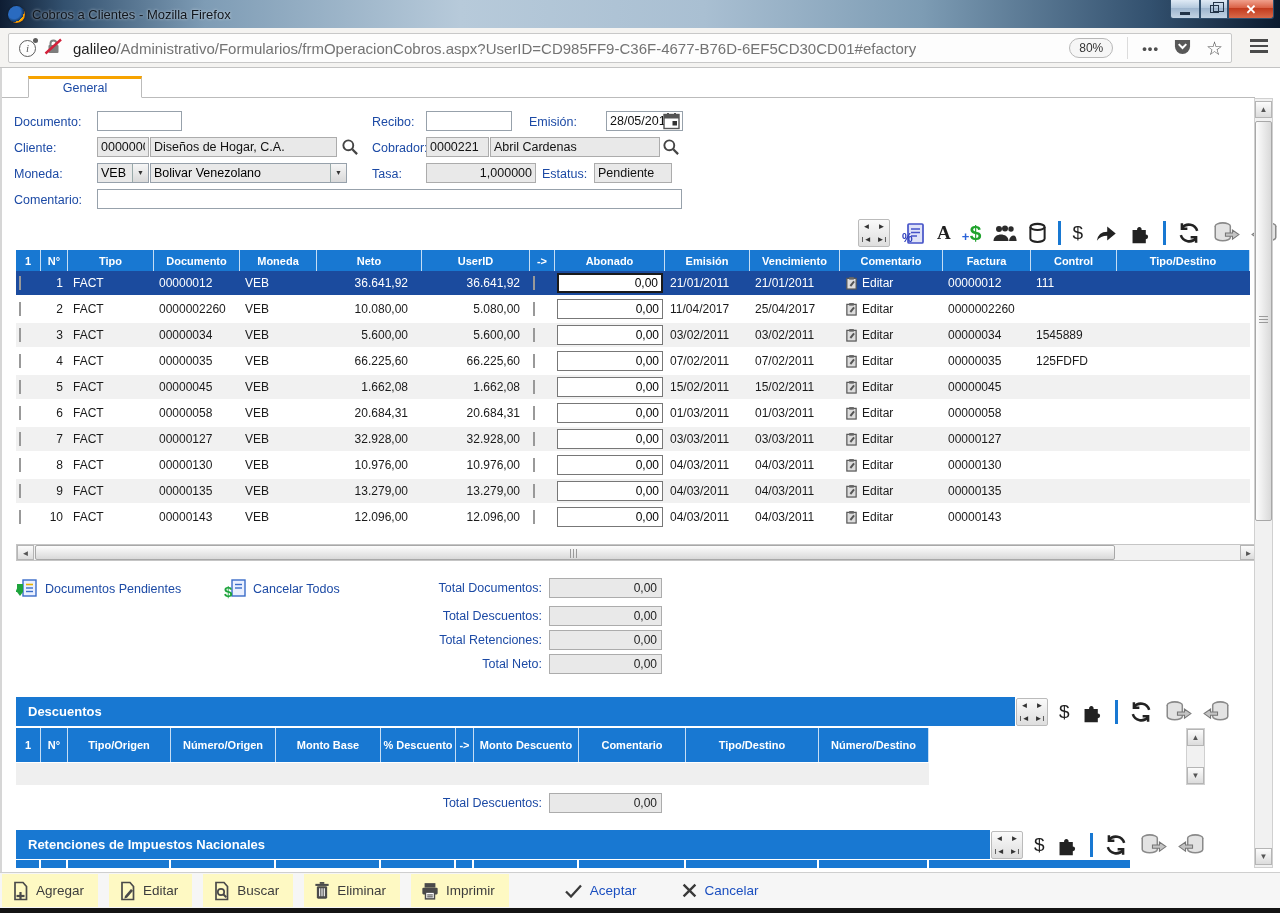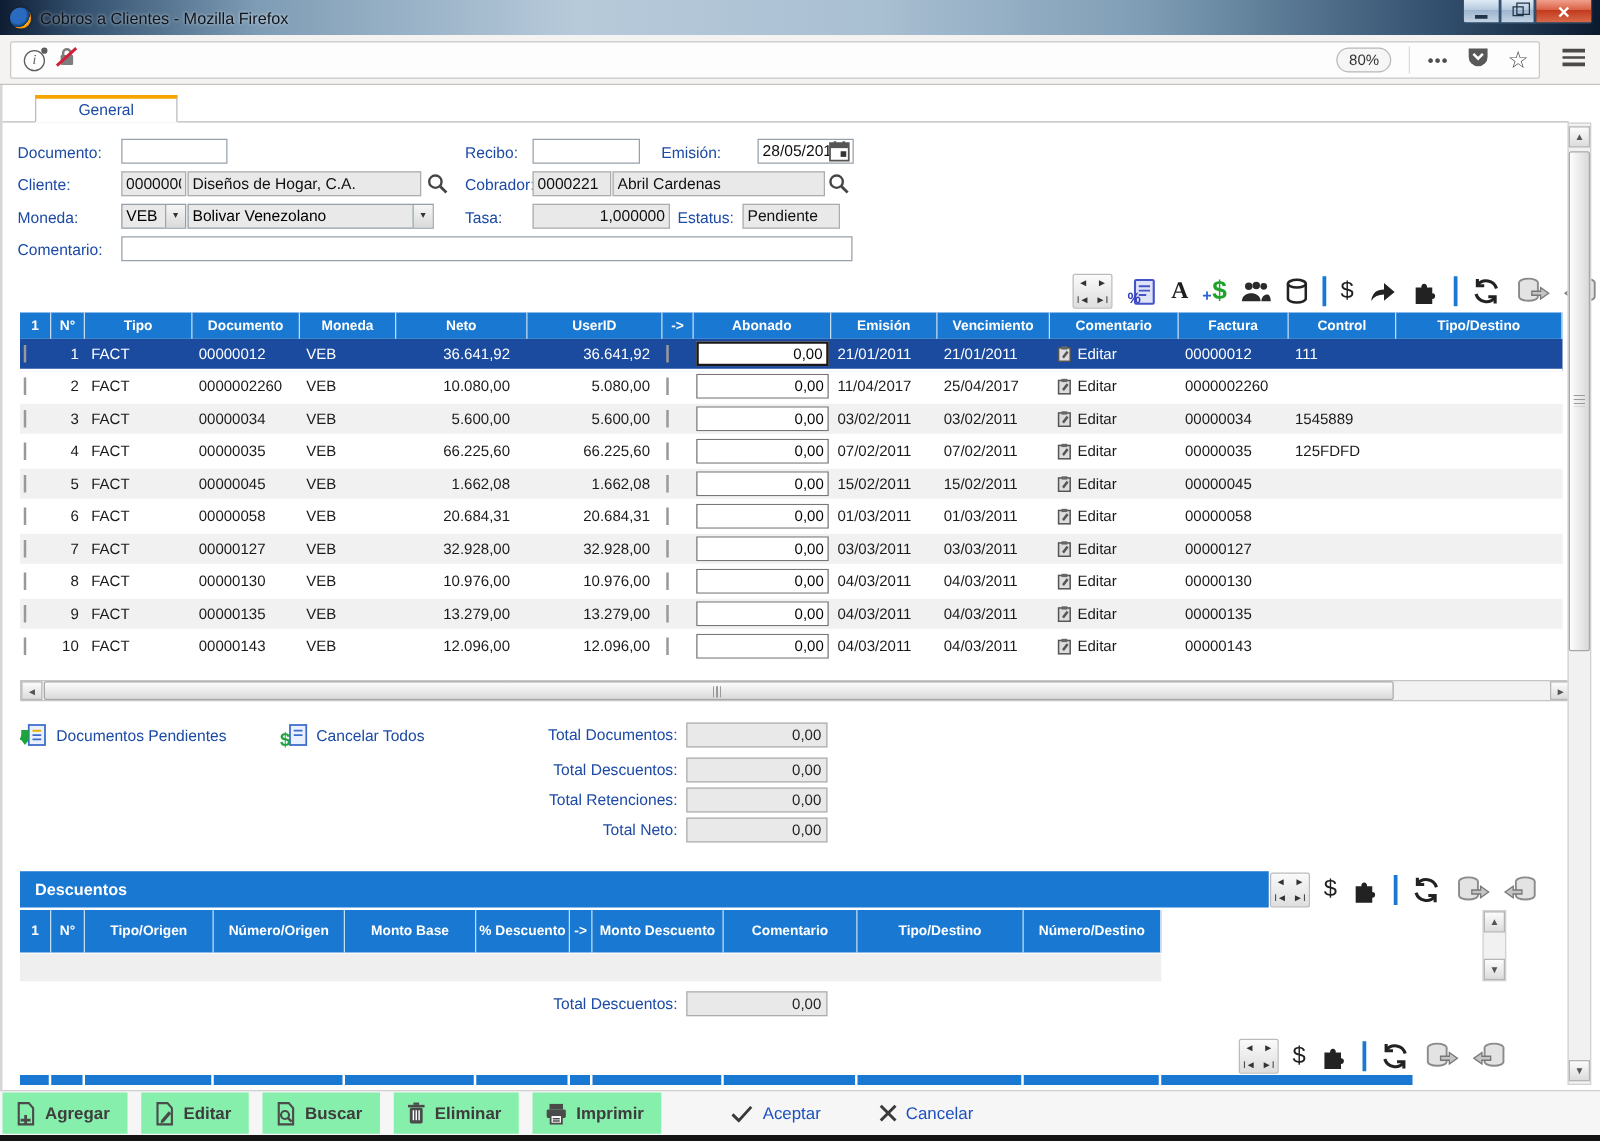--- a/index.html
+++ b/index.html
@@ -113,22 +113,22 @@
   .tot-fld { position:absolute; width:113px; height:20px; background:#e9e9e9; border:1px solid #acacac; font-size:12px;
     text-align:right; padding:2px 4px 0 0; color:#222; }
 
   
   .ret-stub { position:absolute; display:flex; gap:2px; }
   .ret-stub i { display:block; height:8px; background:#1878d2; }
 
   
   .bottombar { position:absolute; top:872px; left:0; width:1280px; height:36px; background:#f6f6f6; border-top:1px solid #cfcfcf;
     display:flex; align-items:center; }
-  .bbtn { height:33px; background:#86efac; display:flex; align-items:center; gap:7px; padding:0 14px 0 10px;
-    font-size:13.5px; color:#3d3d3d; margin-right:11px;font-weight:bold; }
+  .bbtn { height:33px; background:#fef9c3; display:flex; align-items:center; gap:7px; padding:0 14px 0 10px;
+    font-size:13.5px; color:#3d3d3d; margin-right:11px; }
   .blink { display:flex; align-items:center; gap:7px; font-size:13.5px; color:#1b4fc0; margin-right:46px; }
   .bottom-strip { position:absolute; top:908px; left:0; width:1280px; height:5px; background:#141414; }
 </style>
 </head>
 <body>
 
 <div class="titlebar">
   <span class="fx-logo"></span>
   <span class="win-title">Cobros a Clientes - Mozilla Firefox</span>
   <span class="win-btns">
@@ -145,20 +145,21 @@
 <div class="navbar">
   <div class="urlbar">
     <span class="info-ic">i</span>
     <span class="lockslash">
       <svg width="19" height="17" viewBox="0 0 19 17">
           <rect x="4.5" y="7" width="10" height="8" rx="1" fill="#7d7d7d"></rect>
           <path d="M6.5 7 V5.4 a3 3 0 0 1 6 0 V7" stroke="#7d7d7d" stroke-width="2" fill="none"></path>
           <line x1="1.5" y1="15.5" x2="17" y2="1.5" stroke="#d2203a" stroke-width="2.4"></line>
         </svg>
     </span>
+    <span class="url-text"><b>galileo</b><span>/Administrativo/Formularios/frmOperacionCobros.aspx?UserID=CD985FF9-C36F-4677-B76D-6EF5CD30CD01#efactory</span></span>
     <span class="url-right">
       <span class="zoom-pill">80%</span>
       <span class="vsep"></span>
       <span class="dots">•••</span>
       <span>
         <svg width="19" height="17" viewBox="0 0 20 18">
             <path d="M2 2 h16 v7 a8 8 0 0 1 -16 0 z" fill="#585858"></path>
             <path d="M6 6.5 l4 4 4-4" stroke="#fff" stroke-width="2.2" fill="none"></path>
           </svg>
       </span>
@@ -652,20 +653,21 @@
   <div style="position:absolute; left:14px; top:695px; width:913px; height:22px; background:#efefef"></div>
 
   <div class="vscroll" style="left:1184px; top:660px; height:57px">
     <span class="vbtn" style="top:0">▲</span>
     <span class="vbtn" style="bottom:0">▼</span>
   </div>
 
   <span class="tot-label" style="left:410px; top:728px">Total Descuentos:</span>
   <span class="tot-fld" style="left:547px; top:725px">0,00</span>
 
+  <div class="secbar" style="left:14px; top:762px; width:974px">Retenciones de Impuestos Nacionales</div>
   <div class="sec-icons" style="left:989px; top:762px" id="ret-toolbar">
       <span class="navclu">
         <span>◄</span>
         <span>►</span>
         <span>Ι◄</span>
         <span>►Ι</span>
       </span>
       <span class="icw thin-dollar">$</span>
       <span class="icw">
         <svg width="23" height="23" viewBox="0 0 24 26">

